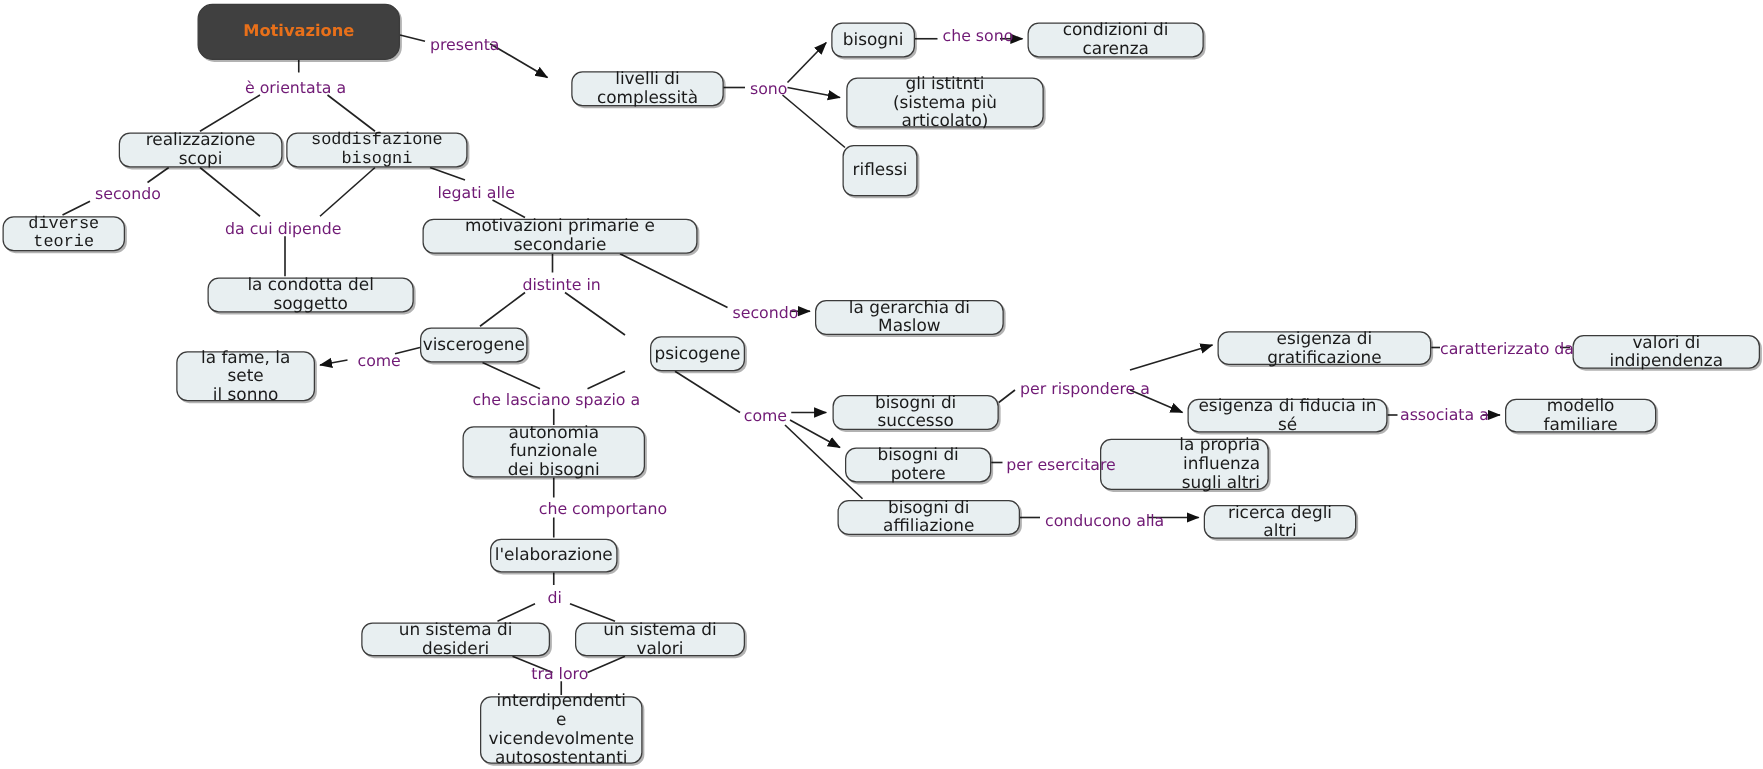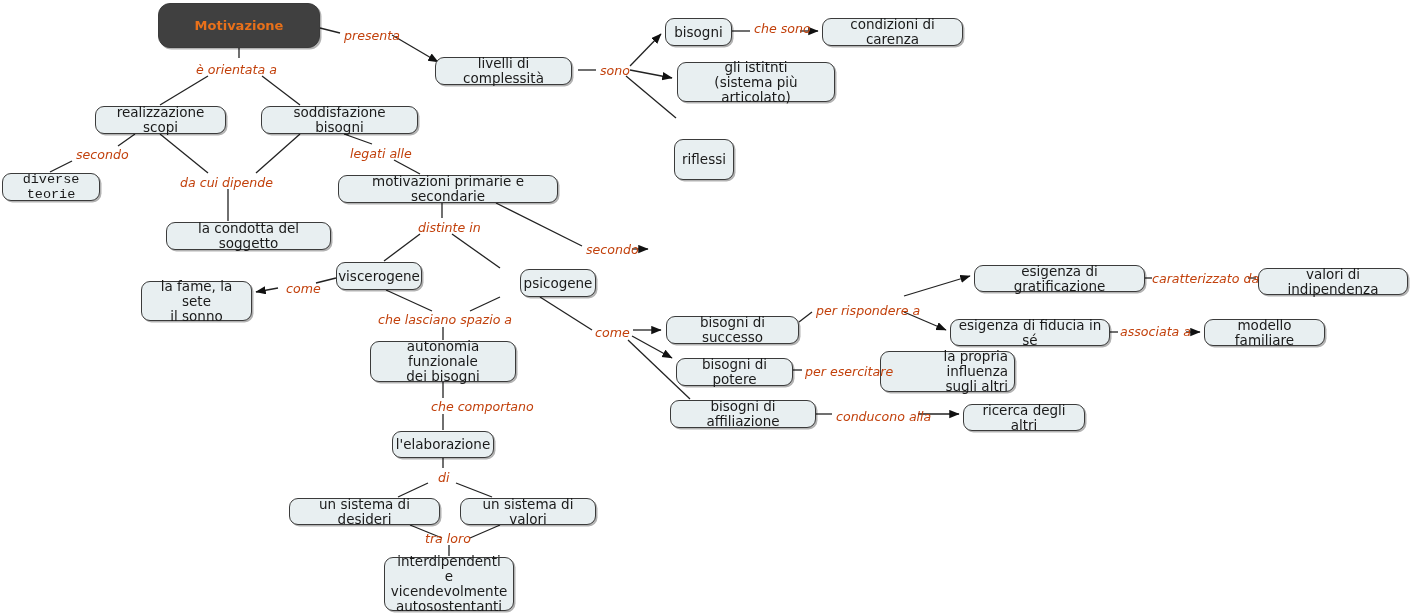--- a/index.html
+++ b/index.html
@@ -27,27 +27,26 @@
   .node.root{
     background:#404040;
     border:1.6px solid #3b3b3b;
     border-radius:12px;
     color:#e8701a;
     font-weight:bold;
     font-size:13px;
   }
   .linklabel{
     position:absolute;
-    color:#c2410c;
+    color:#701a75;
     font-size:12.6px;
     line-height:14px;
     white-space:pre;
     background:transparent;
     text-align:center;
-    font-style:italic;
   }
 </style>
 </head>
 <body>
 
 <div id="map">
   <svg class="links" viewBox="0 0 1410 615">
     <defs>
       <marker id="arrow" markerWidth="9" markerHeight="9" refX="7.5" refY="3.2" orient="auto">
         <path d="M0,0 L8,3.2 L0,6.4 z" fill="#111"></path>
@@ -121,31 +120,32 @@
       <path d="M918,414 L959,414" marker-end="url(#arrow)"></path>
 
       <path d="M1145,278 L1152,278"></path>
       <path d="M1248,278 L1256,278"></path>
 
       <path d="M1110,332 L1118,332"></path>
       <path d="M1186,332 L1200,332" marker-end="url(#arrow)"></path>
     </g>
   </svg>
 <div class="node root" style="left: 158px; top: 3px; width: 162px; height: 45px;">Motivazione</div>
-    <div class="node" style="left: 435px; top: 57px; width: 137px; height: 28px;">livelli di complessità</div>
+    <div class="node" style="left: 457px; top: 57px; width: 122px; height: 28px;">livelli di complessità</div>
     <div class="node" style="left: 665px; top: 18px; width: 67px; height: 28px;">bisogni</div>
     <div class="node" style="left: 822px; top: 18px; width: 141px; height: 28px;">condizioni di carenza</div>
     <div class="node" style="left: 677px; top: 62px; width: 158px; height: 40px;">gli istitnti
 (sistema più articolato)</div>
-    <div class="node" style="left: 674px; top: 116px; width: 60px; height: 41px; margin-top: 23px;">riflessi</div>
+    <div class="node" style="left: 674px; top: 116px; width: 60px; height: 41px;">riflessi</div>
     <div class="node" style="left: 95px; top: 106px; width: 131px; height: 28px;">realizzazione scopi</div>
-    <div class="node" style="left: 261px; top: 106px; width: 157px; height: 28px;">soddisfazione bisogni</div>
+    <div class="node" style="left: 229px; top: 106px; width: 145px; height: 28px; font-family: Liberation Mono, monospace;">soddisfazione bisogni</div>
     <div class="node" style="left: 2px; top: 173px; width: 98px; height: 28px; font-family: Liberation Mono, monospace;">diverse teorie</div>
     <div class="node" style="left: 146px; top: 222px; width: 165px; height: 28px; margin-left: 20px;">la condotta del soggetto</div>
     <div class="node" style="left: 338px; top: 175px; width: 220px; height: 28px;">motivazioni primarie e secondarie</div>
+    <div class="node" style="left: 652px; top: 240px; width: 151px; height: 28px;">la gerarchia di Maslow</div>
     <div class="node" style="left: 336px; top: 262px; width: 86px; height: 28px;">viscerogene</div>
     <div class="node" style="left: 492px; top: 269px; width: 76px; height: 28px; margin-left: 28px;">psicogene</div>
     <div class="node" style="left: 141px; top: 281px; width: 111px; height: 40px; text-align: center;">la fame, la sete
 il sonno</div>
     <div class="node" style="left: 370px; top: 341px; width: 146px; height: 41px;">autonomia funzionale
 dei bisogni</div>
     <div class="node" style="left: 392px; top: 431px; width: 102px; height: 27px;">l'elaborazione</div>
     <div class="node" style="left: 289px; top: 498px; width: 151px; height: 27px;">un sistema di desideri</div>
     <div class="node" style="left: 460px; top: 498px; width: 136px; height: 27px;">un sistema di valori</div>
     <div class="node" style="left: 384px; top: 557px; width: 130px; height: 54px;">interdipendenti

